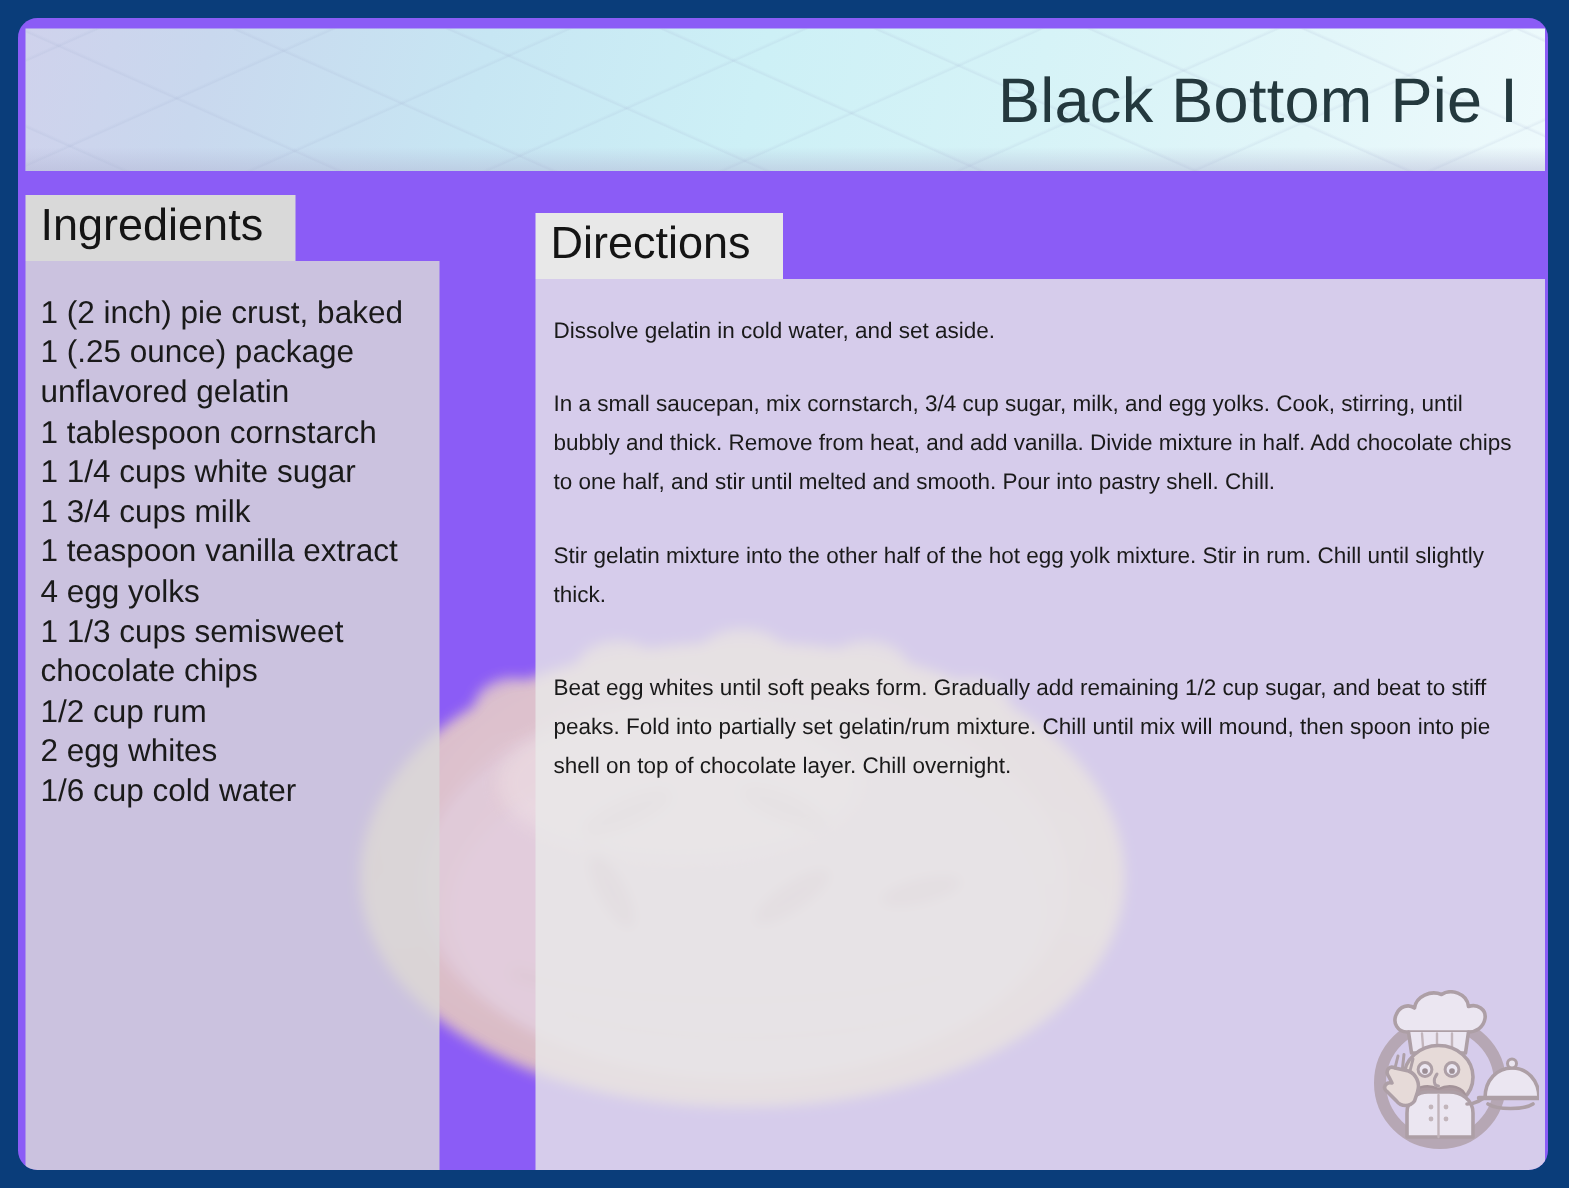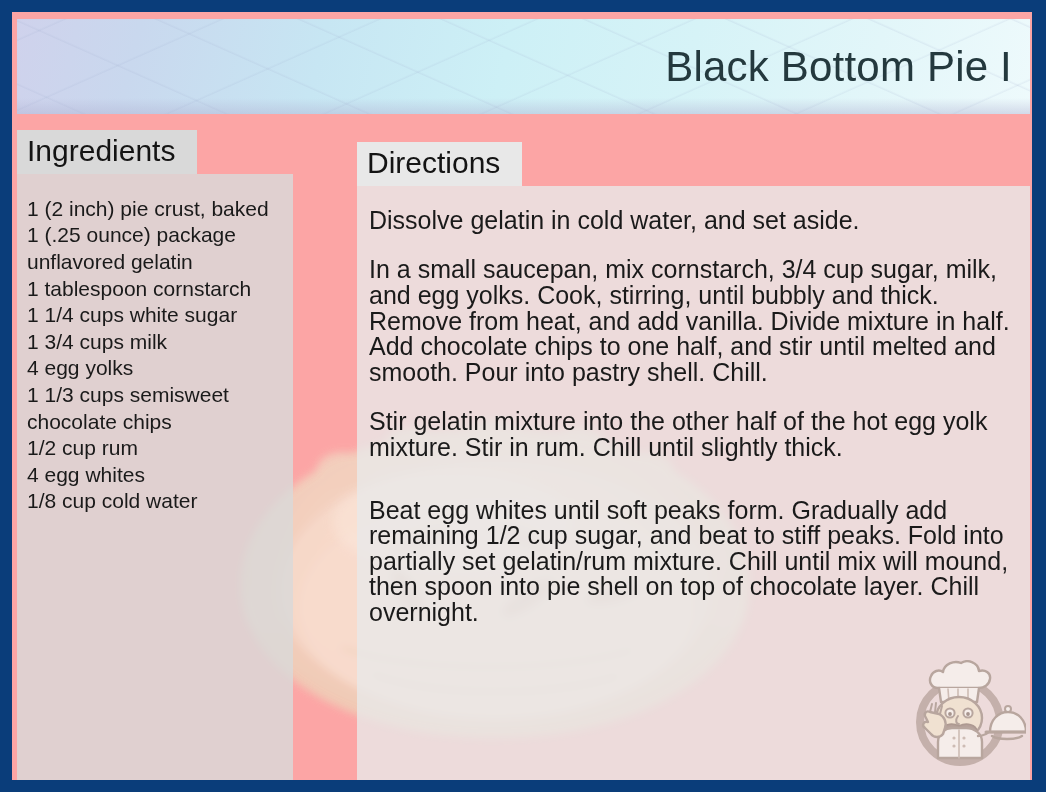--- a/index.html
+++ b/index.html
@@ -18,22 +18,23 @@
     width: 1046px;
     height: 792px;
     background: #0a3d7a;
     padding: 12px 14px 12px 12px;
   }
 
   #card-inner {
     position: relative;
     width: 100%;
     height: 100%;
-    background: #fca5a5;
+    background: #8b5cf6;
     overflow: hidden;
+    border-radius: 13px;
   }
 
   
   #header-banner {
     position: absolute;
     left: 5px;
     top: 7px;
     width: 1013px;
     height: 95px;
     background:
@@ -146,21 +147,21 @@
 
   .ingredient-list {
     list-style: none;
     font-size: 21px;
     line-height: 26.6px;
     color: #1a1a1a;
   }
   .ingredient-list li { white-space: normal; }
 
   .direction-steps p {
-    font-size: 25px;
+    font-size: 15px;
     line-height: 25.6px;
     color: #1a1a1a;
     margin-bottom: 24px;
   }
   .direction-steps p:last-child { margin-bottom: 0; margin-top: 37px; }
 
   
   #chef-logo {
     position: absolute;
     right: 6px;
@@ -245,25 +246,26 @@
 
     <div id="ingredients-column">
       <div class="section-tab">Ingredients</div>
       <div class="section-body">
         <ul class="ingredient-list">
           <li>1 (2 inch) pie crust, baked</li>
           <li>1 (.25 ounce) package unflavored gelatin</li>
           <li>1 tablespoon cornstarch</li>
           <li>1 1/4 cups white sugar</li>
           <li>1 3/4 cups milk</li>
+          <li>1 teaspoon vanilla extract</li>
           <li>4 egg yolks</li>
           <li>1 1/3 cups semisweet chocolate chips</li>
           <li>1/2 cup rum</li>
-          <li>4 egg whites</li>
-          <li>1/8 cup cold water</li>
+          <li>2 egg whites</li>
+          <li>1/6 cup cold water</li>
         </ul>
       </div>
     </div>
 
     <div id="directions-column">
       <div class="section-tab">Directions</div>
       <div class="section-body">
         <div class="direction-steps">
           <p>Dissolve gelatin in cold water, and set aside.</p>
           <p>In a small saucepan, mix cornstarch, 3/4 cup sugar, milk, and egg yolks. Cook, stirring, until bubbly and thick. Remove from heat, and add vanilla. Divide mixture in half. Add chocolate chips to one half, and stir until melted and smooth. Pour into pastry shell. Chill.</p>

